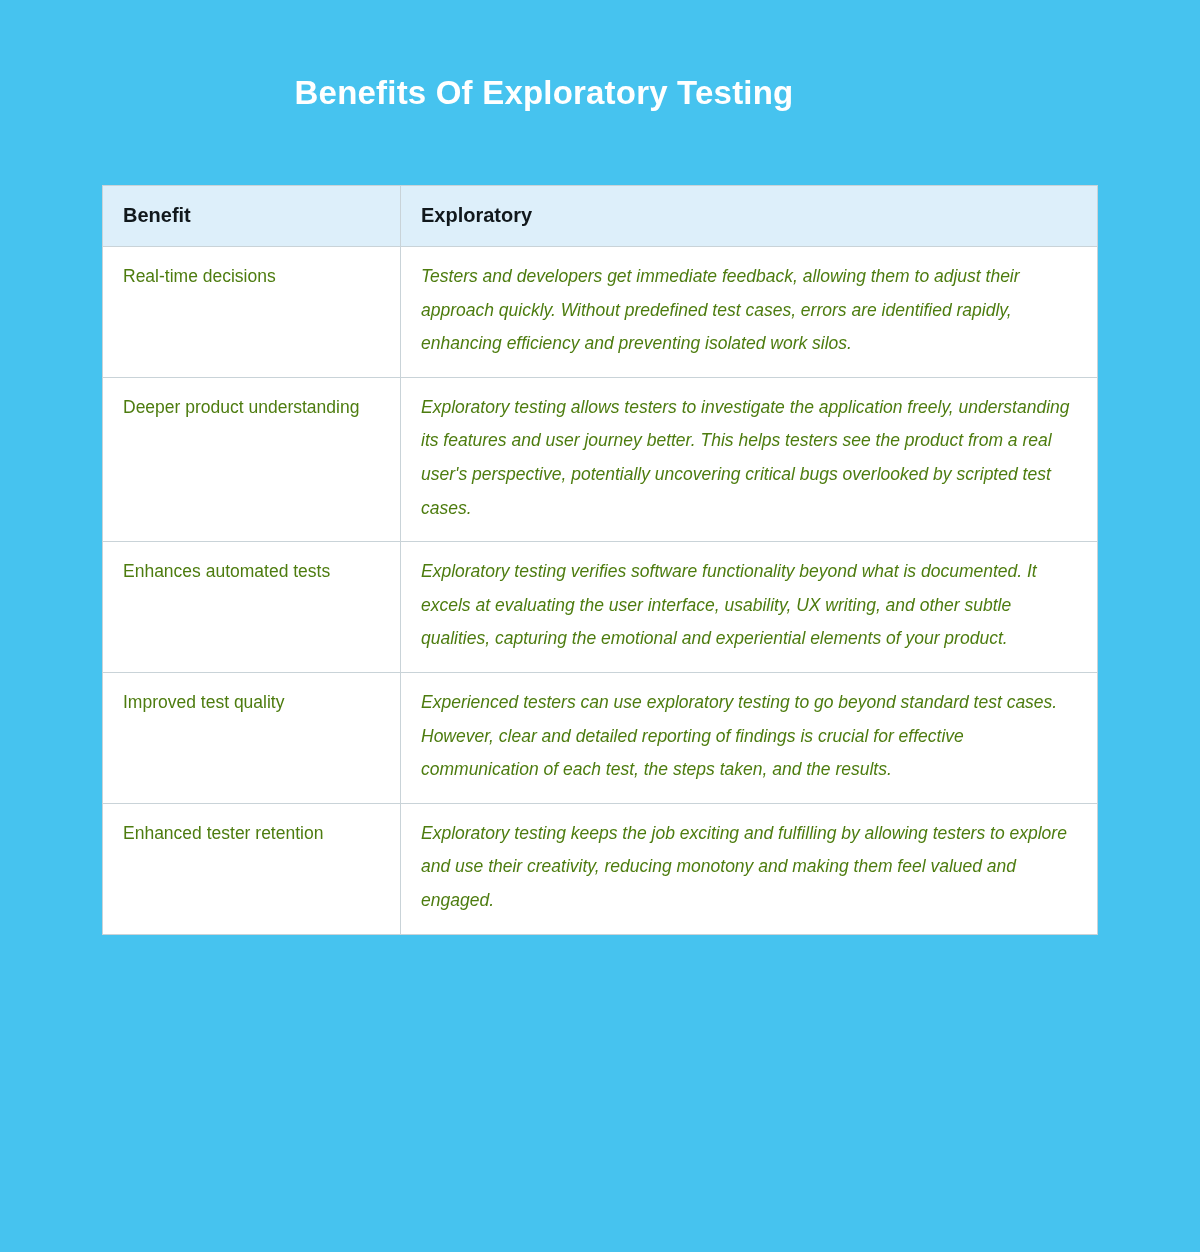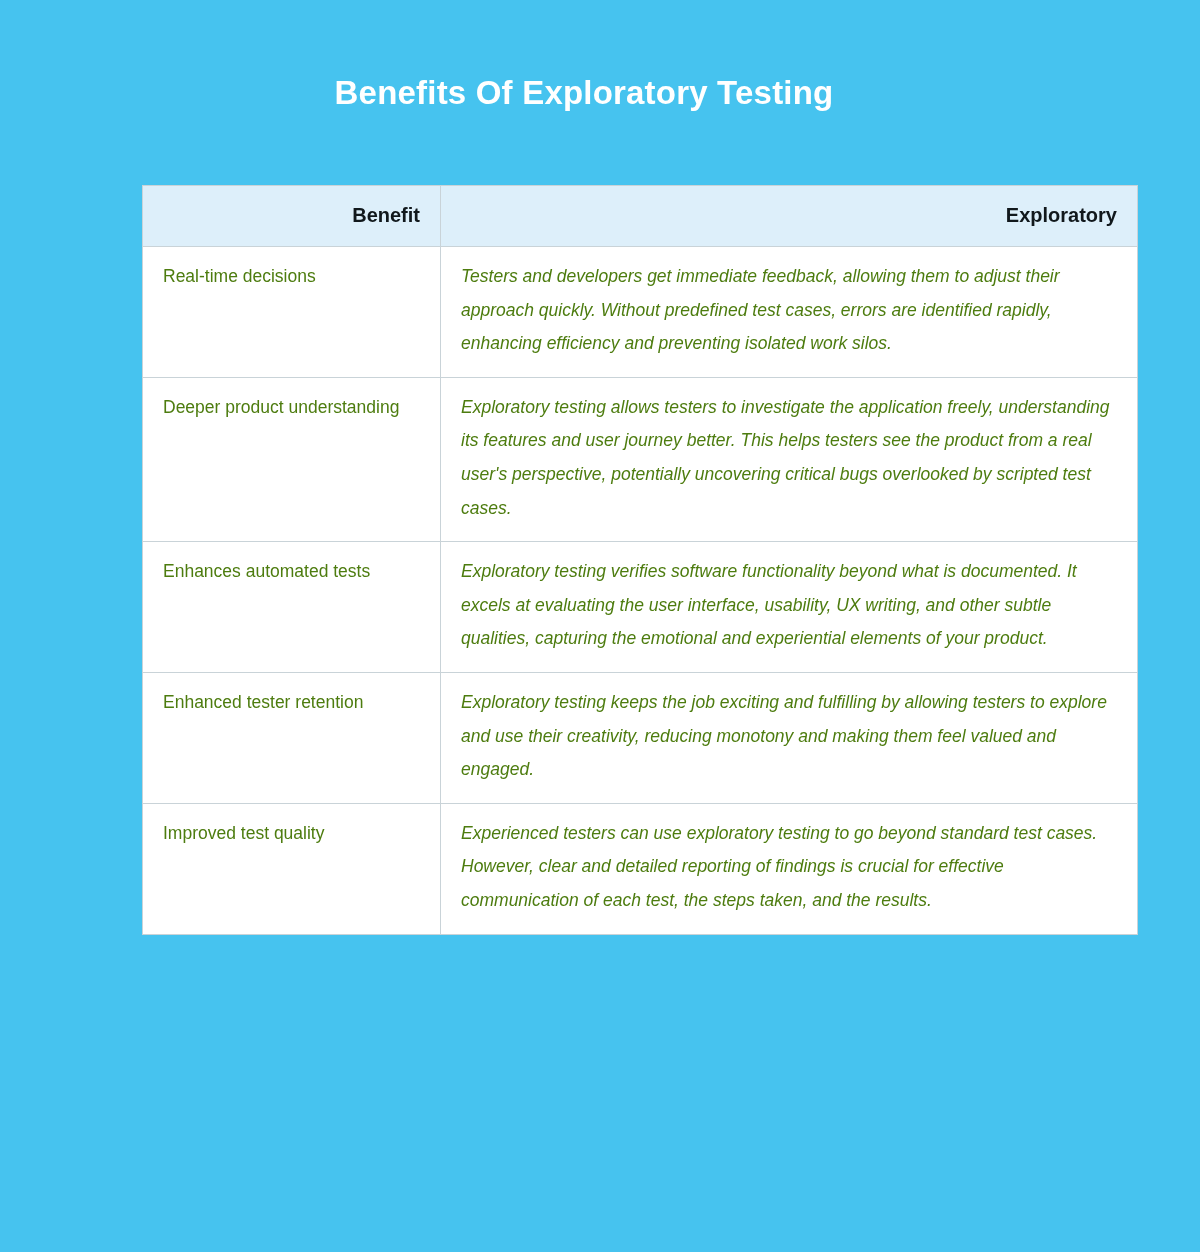--- a/index.html
+++ b/index.html
@@ -11,21 +11,20 @@
     height: 1252px;
     background: #46c3ef;
     font-family: "Liberation Sans", sans-serif;
     -webkit-font-smoothing: antialiased;
   }
   .page {
     width: 1088px;
     height: 1252px;
     box-sizing: border-box;
     position: relative;
-    margin-left: 40px;
   }
   .title {
     text-align: center;
     color: #ffffff;
     font-size: 33px;
     font-weight: bold;
     letter-spacing: 0.2px;
     padding-top: 74px;
     margin: 0;
   }
@@ -46,21 +45,20 @@
     border: 1px solid #c9d3d8;
     vertical-align: top;
     text-align: left;
   }
   table.benefits thead th {
     background: #ddeffa;
     font-size: 20px;
     font-weight: bold;
     color: #11181c;
     padding: 18px 20px 19px 20px;
-    text-align: right;
   }
   table.benefits tbody td {
     font-size: 17.5px;
     line-height: 1.92;
     color: #4d7c0f;
     padding: 13px 20px 16px 20px;
   }
   col.col-benefit { width: 298px; }
   col.col-desc { width: auto; }
   td.benefit-cell {
@@ -98,24 +96,24 @@
         </tr>
         <tr>
           <td class="benefit-cell">Deeper product understanding</td>
           <td class="desc-cell">Exploratory testing allows testers to investigate the application freely, understanding its features and user journey better. This helps testers see the product from a real user's perspective, potentially uncovering critical bugs overlooked by scripted test cases.</td>
         </tr>
         <tr>
           <td class="benefit-cell">Enhances automated tests</td>
           <td class="desc-cell">Exploratory testing verifies software functionality beyond what is documented. It excels at evaluating the user interface, usability, UX writing, and other subtle qualities, capturing the emotional and experiential elements of your product.</td>
         </tr>
         <tr>
+          <td class="benefit-cell">Improved test quality</td>
+          <td class="desc-cell">Experienced testers can use exploratory testing to go beyond standard test cases. However, clear and detailed reporting of findings is crucial for effective communication of each test, the steps taken, and the results.</td>
+        </tr>
+        <tr>
           <td class="benefit-cell">Enhanced tester retention</td>
           <td class="desc-cell">Exploratory testing keeps the job exciting and fulfilling by allowing testers to explore and use their creativity, reducing monotony and making them feel valued and engaged.</td>
-        </tr>
-        <tr>
-          <td class="benefit-cell">Improved test quality</td>
-          <td class="desc-cell">Experienced testers can use exploratory testing to go beyond standard test cases. However, clear and detailed reporting of findings is crucial for effective communication of each test, the steps taken, and the results.</td>
         </tr>
       </tbody>
     </table>
   </div>
 
 </div>
 
 </body></html>

